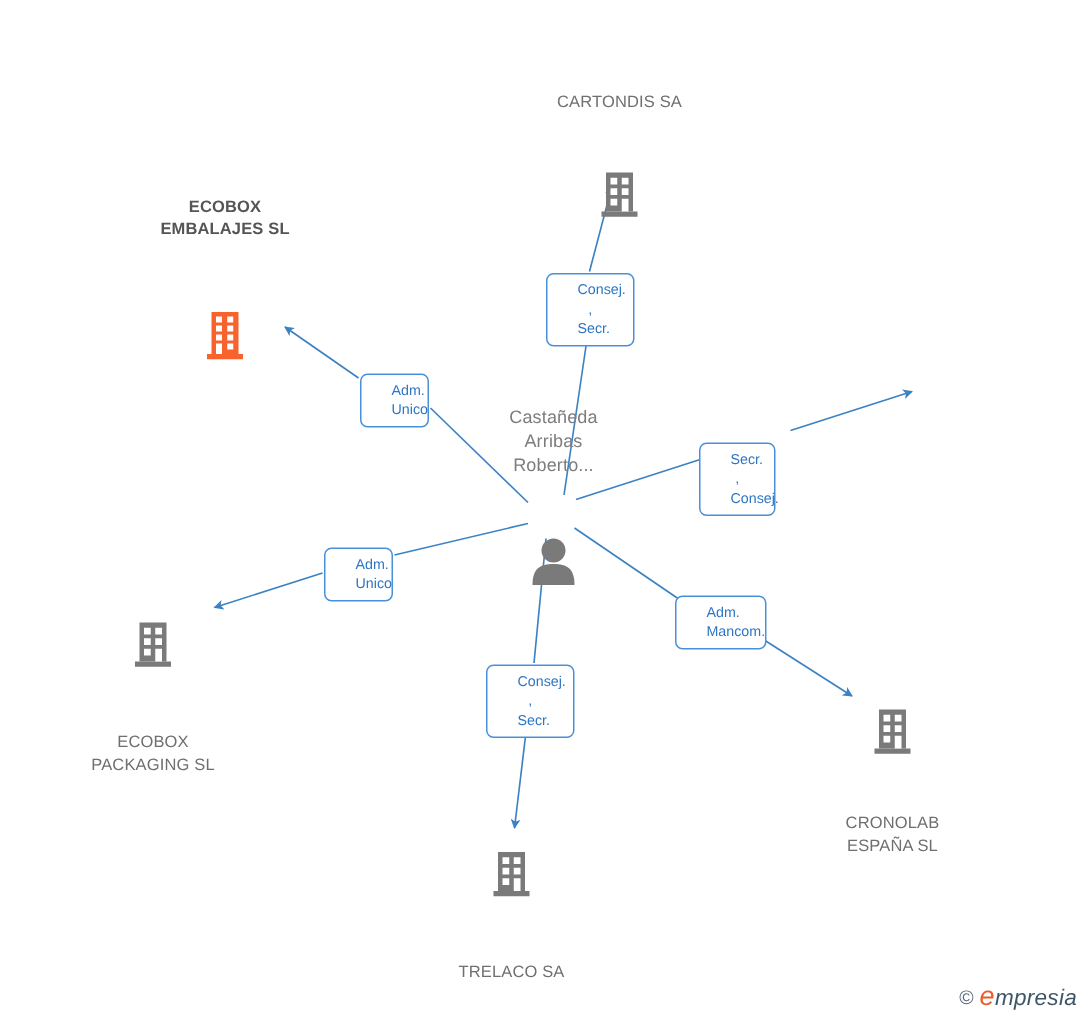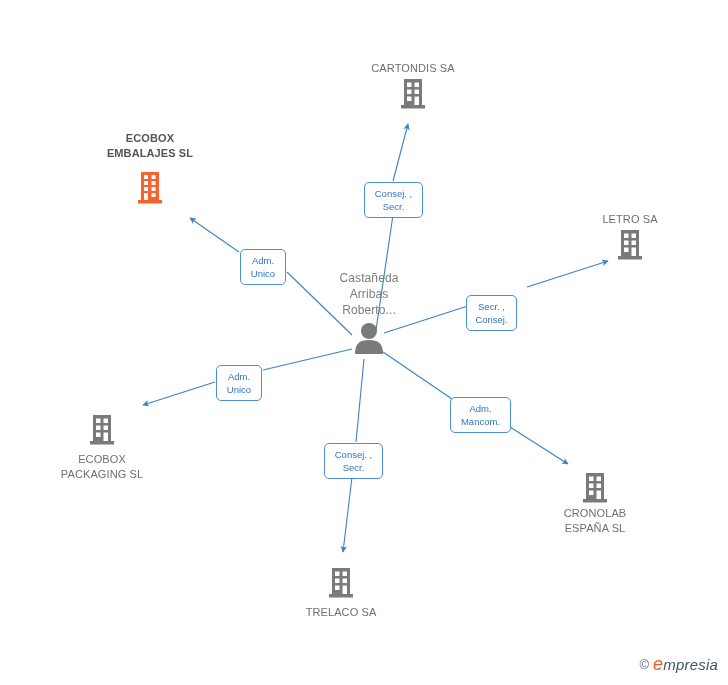--- a/index.html
+++ b/index.html
@@ -15,20 +15,21 @@
   .edge-layer{position:absolute;left:0;top:0;width:728px;height:685px;pointer-events:none;}
 
   
   .node{
     position:absolute;
     display:flex;
     flex-direction:column;
     align-items:center;
     width:160px;
     margin-left:-80px;
+    gap:36px;
   }
   .node .caption{
     font-size:11px;
     line-height:14.5px;
     color:#6f6f6f;
     text-align:center;
     white-space:pre-line;
     letter-spacing:0.1px;
   }
   .node.focus .caption{
@@ -46,21 +47,21 @@
   
   .role{
     position:absolute;
     border:1px solid #4a90d9;
     border-radius:5px;
     background:#ffffff;
     color:#2e76c4;
     font-size:9.5px;
     line-height:13px;
     text-align:center;
-    padding:4px 7px;
+    padding:4px 20px;
     white-space:pre-line;
     box-sizing:border-box;
     box-shadow:0 0 0 0 rgba(0,0,0,0);
   }
 
   
   #watermark{
     position:absolute;
     right:10px;
     bottom:10px;
@@ -156,35 +157,20 @@
         <rect x="8" y="10" width="4" height="4" fill="#ffffff"></rect>
         <rect x="15.5" y="10" width="4" height="4" fill="#ffffff"></rect>
         <rect x="8" y="16" width="4" height="4" fill="#ffffff"></rect>
         <rect x="15.5" y="16" width="4" height="4" fill="#ffffff"></rect>
         <rect x="8" y="22" width="4" height="7" fill="#ffffff"></rect>
         <rect x="15.5" y="22" width="4" height="4" fill="#ffffff"></rect>
       </svg>
     </span>
   </div>
 
-  <div class="node" style="left:630px;top:212px;">
-    <div class="caption">LETRO SA</div>
-    <span class="icon-wrap">
-      <svg width="30" height="36" viewBox="0 0 30 36">
-        <rect x="6" y="3" width="18" height="26" fill="#7a7a7a"></rect>
-        <rect x="3" y="29" width="24" height="3.5" fill="#7a7a7a"></rect>
-        <rect x="9" y="6.5" width="4.5" height="4.5" fill="#ffffff"></rect>
-        <rect x="16.5" y="6.5" width="4.5" height="4.5" fill="#ffffff"></rect>
-        <rect x="9" y="13.5" width="4.5" height="4.5" fill="#ffffff"></rect>
-        <rect x="16.5" y="13.5" width="4.5" height="4.5" fill="#ffffff"></rect>
-        <rect x="9" y="20.5" width="4.5" height="4.5" fill="#ffffff"></rect>
-        <rect x="16.5" y="20.5" width="4.5" height="8.5" fill="#ffffff"></rect>
-      </svg>
-    </span>
-  </div>
 
   <div class="node person" style="left:369px;top:270px;">
     <div class="caption">Castañeda
 Arribas
 Roberto...</div>
     <span class="icon-wrap" style="margin-top:4px;">
       <svg width="34" height="32" viewBox="0 0 34 32">
         <circle cx="17" cy="9" r="8" fill="#7a7a7a"></circle>
         <path d="M 3 32 C 3 21 8 18 17 18 C 26 18 31 21 31 32 Z" fill="#7a7a7a"></path>
       </svg>

